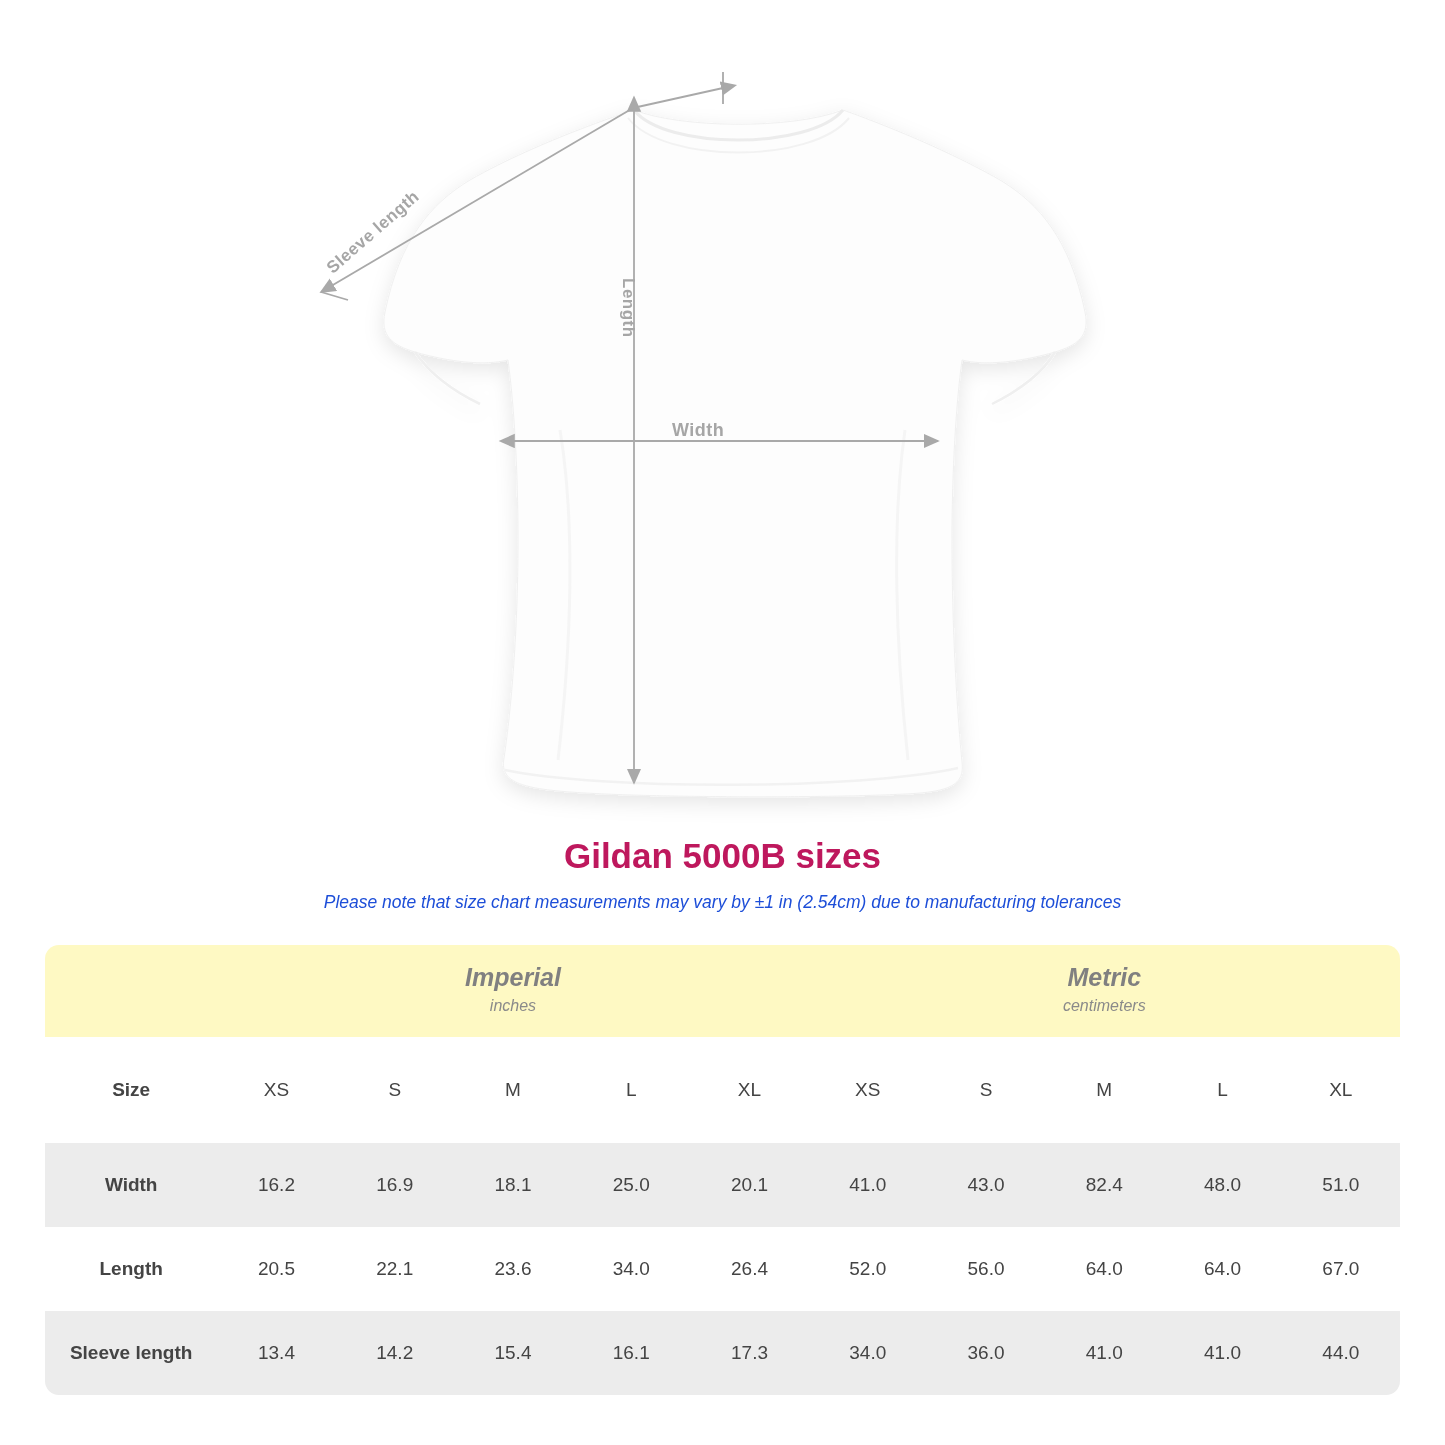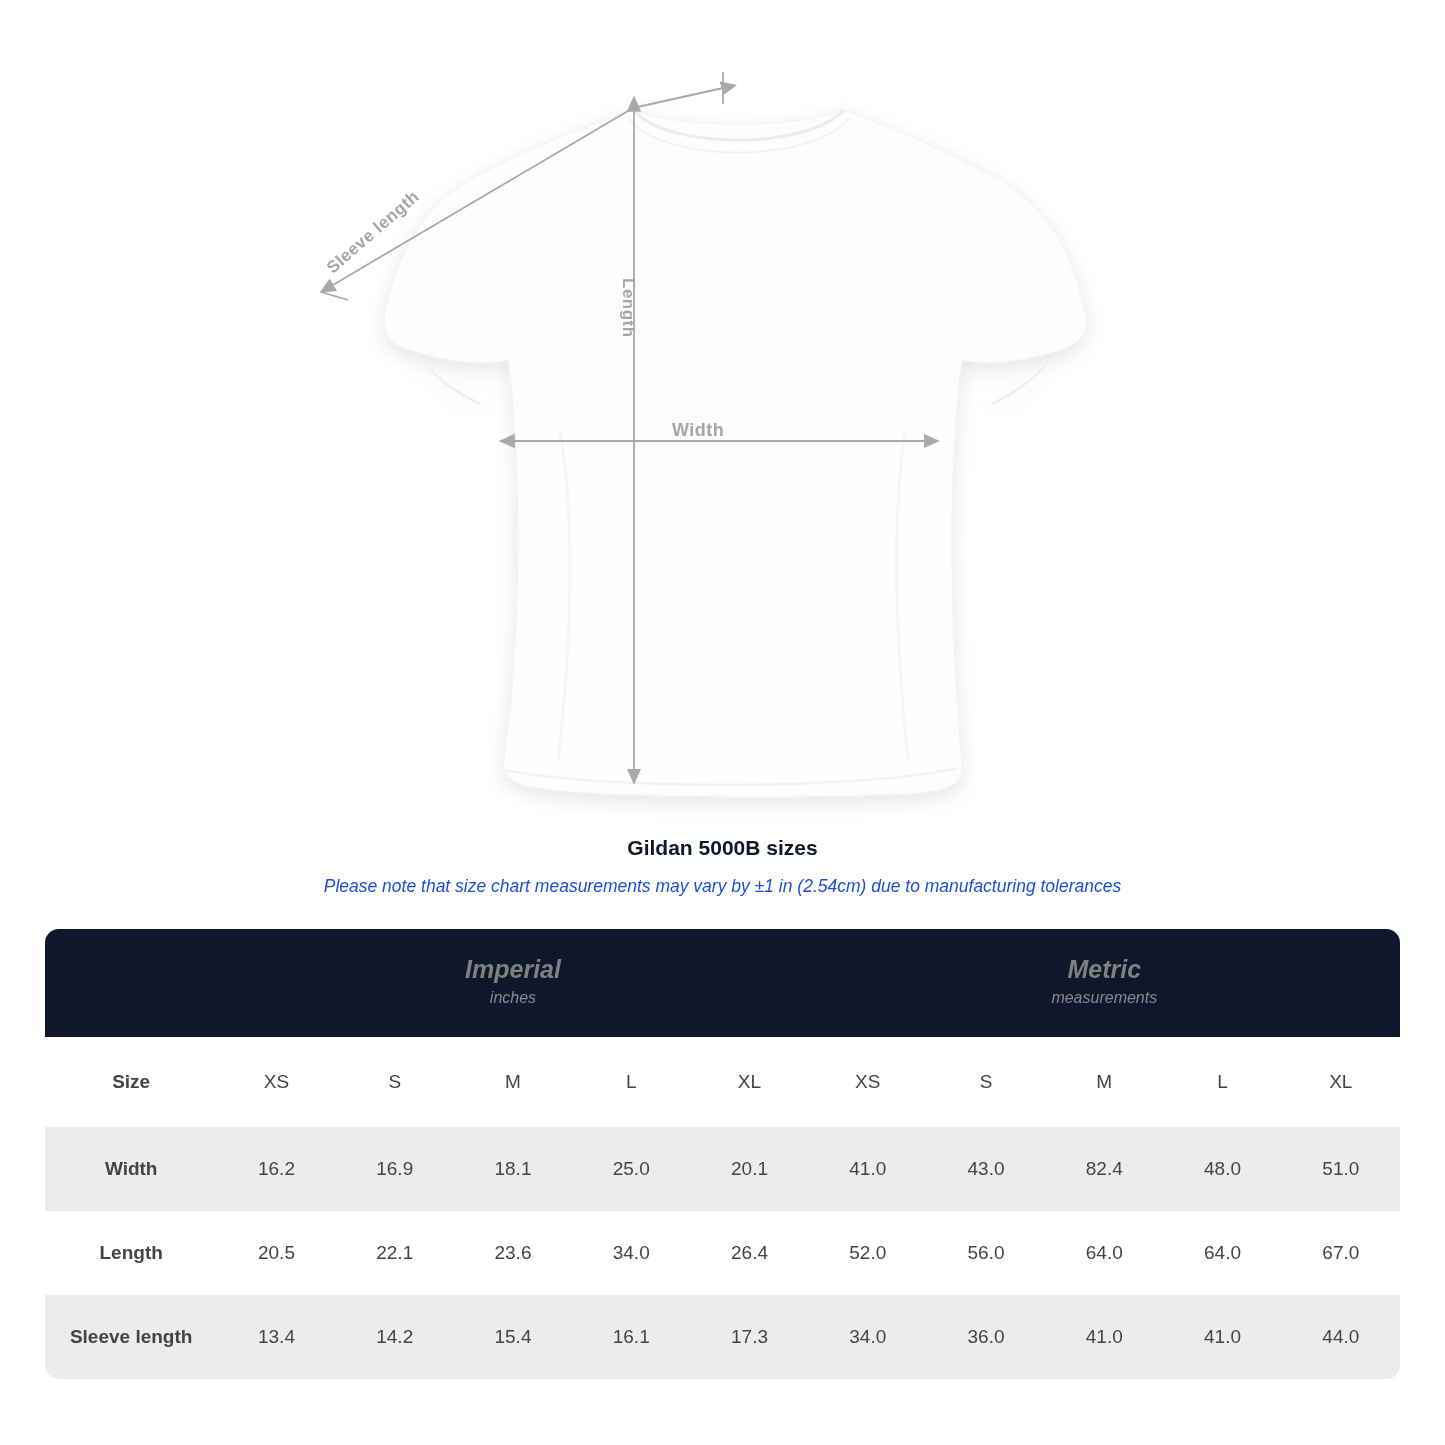--- a/index.html
+++ b/index.html
@@ -56,23 +56,23 @@
     transform: rotate(-41deg);
     transform-origin: left bottom;
   }
 
   
   .headings {
     text-align: center;
     margin-top: 6px;
   }
   .chart-title {
-    font-size: 21px;
-    font-weight: bold;
-    color: #0f172a;
+    font-size: 35px;
+    font-weight: bold;
+    color: #be185d;
     margin: 0 0 16px 0;
   }
   .chart-note {
     font-size: 17.5px;
     font-style: italic;
     color: #1d4ed8;
     margin: 0;
   }
 
   
@@ -89,38 +89,38 @@
   table.size-table td,
   table.size-table th {
     text-align: center;
     vertical-align: middle;
     font-size: 19px;
     color: #444444;
     border: none;
     padding: 0;
   }
   .unit-row td {
-    height: 108px;
-    background: #0f172a;
+    height: 92px;
+    background: #fef9c3;
   }
   .unit-sys {
     font-size: 25px;
     font-style: italic;
     font-weight: bold;
     color: #808080;
     line-height: 1.15;
   }
   .unit-sub {
     font-size: 16px;
     font-style: italic;
     color: #8a8a8a;
     line-height: 1.7;
   }
   .hdr-row td {
-    height: 90px;
+    height: 106px;
     background: #ffffff;
     font-size: 19px;
     color: #454545;
   }
   .hdr-row td.rowhead {
     font-weight: bold;
   }
   .data-row td {
     height: 84px;
     font-size: 19.5px;
@@ -225,21 +225,21 @@
       </colgroup>
       <tbody>
         <tr class="unit-row">
           <td></td>
           <td colspan="5">
             <div class="unit-sys">Imperial</div>
             <div class="unit-sub">inches</div>
           </td>
           <td colspan="5">
             <div class="unit-sys">Metric</div>
-            <div class="unit-sub">measurements</div>
+            <div class="unit-sub">centimeters</div>
           </td>
         </tr>
 
         <tr class="hdr-row">
           <td class="rowhead">Size</td>
           <td>XS</td>
           <td>S</td>
           <td>M</td>
           <td>L</td>
           <td>XL</td>

